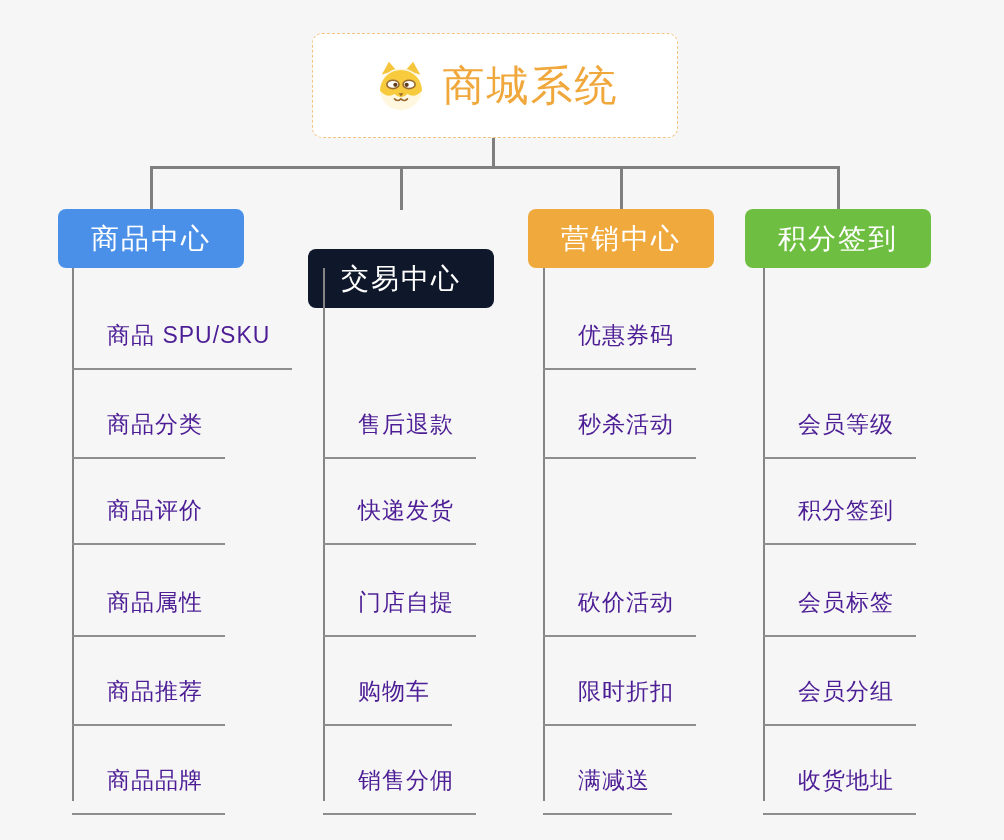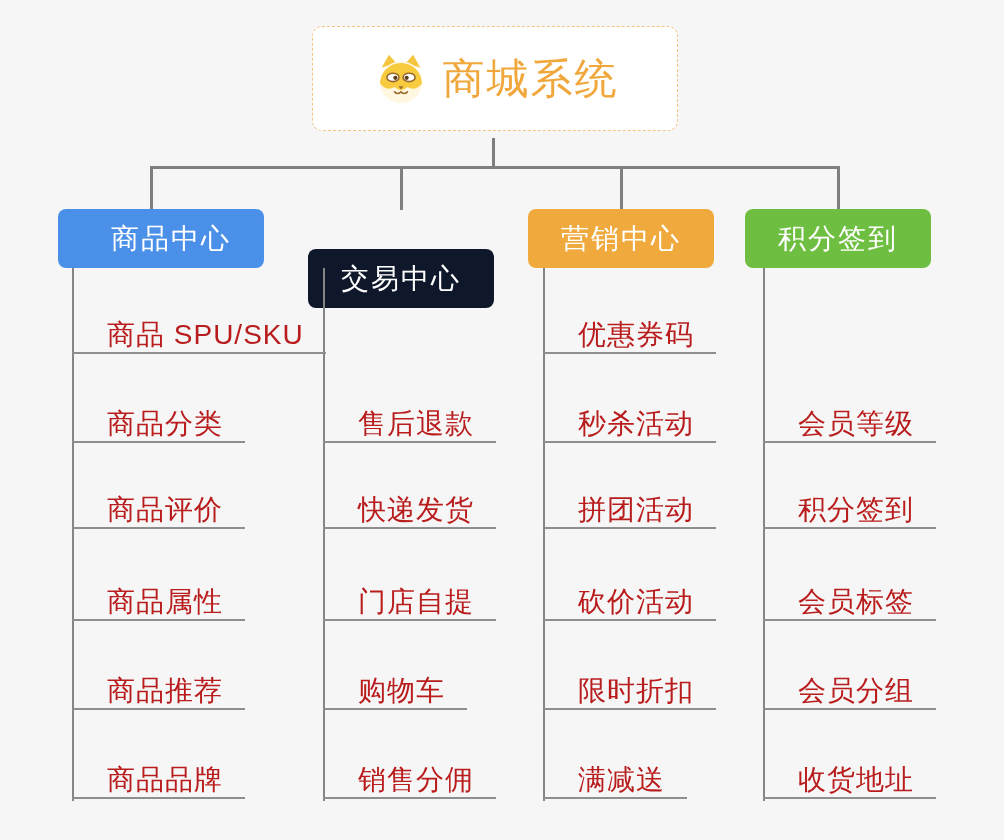--- a/index.html
+++ b/index.html
@@ -10,21 +10,21 @@
   .canvas{
     position:relative;
     width:1004px;
     height:840px;
     background:#f6f6f6;
     overflow:hidden;
   }
   
   .root-node{
     position:absolute;
-    left:312px; top:26px;
+    left:312px; top:33px;
     width:366px; height:105px;
     background:#ffffff;
     border:1px dashed #f3c380;
     border-radius:10px;
     box-sizing:border-box;
     display:flex;
     align-items:center;
     justify-content:center;
     gap:13px;
   }
@@ -49,38 +49,38 @@
     position:absolute;
     top:209px;
     width:186px;height:59px;
     border-radius:8px;
     display:flex;align-items:center;justify-content:center;
     color:#ffffff;
     font-size:28px;
     letter-spacing:2px;
     white-space:nowrap;
   }
-  .branch-box.b1{left:58px;padding-left:20px;}
+  .branch-box.b1{left:58px;}
   .branch-box.b2{left:308px;}
   .branch-box.b3{left:528px;}
   .branch-box.b4{left:745px;}
   
   .trunk{position:absolute;top:268px;width:2px;height:533px;background:#858585;}
   .trunk.t1{left:72px;}
   .trunk.t2{left:323px;}
   .trunk.t3{left:543px;}
   .trunk.t4{left:763px;}
   .leaf{
     position:absolute;
     display:inline-block;
-    padding:0 22px 0 35px;
+    padding:0 22px 16px 35px;
     height:34px;
     line-height:34px;
-    font-size:28px;
-    color:#b91c1c;
+    font-size:23px;
+    color:#4c1d95;
     letter-spacing:1px;
     border-bottom:2px solid #8E8E8E;
     white-space:nowrap;
   }
   .col{position:absolute;top:318px;width:420px;height:483px;}
   .col.c1{left:72px;}
   .col.c2{left:323px;}
   .col.c3{left:543px;}
   .col.c4{left:763px;}
   .leaf.r0{top:0;}
@@ -143,21 +143,20 @@
     <div class="leaf r1">售后退款</div>
     <div class="leaf r2">快递发货</div>
     <div class="leaf r3">门店自提</div>
     <div class="leaf r4">购物车</div>
     <div class="leaf r5">销售分佣</div>
   </div>
 
   <div class="col c3">
     <div class="leaf r0">优惠券码</div>
     <div class="leaf r1">秒杀活动</div>
-    <div class="leaf r2">拼团活动</div>
     <div class="leaf r3">砍价活动</div>
     <div class="leaf r4">限时折扣</div>
     <div class="leaf r5">满减送</div>
   </div>
 
   <div class="col c4">
     <div class="leaf r1">会员等级</div>
     <div class="leaf r2">积分签到</div>
     <div class="leaf r3">会员标签</div>
     <div class="leaf r4">会员分组</div>

